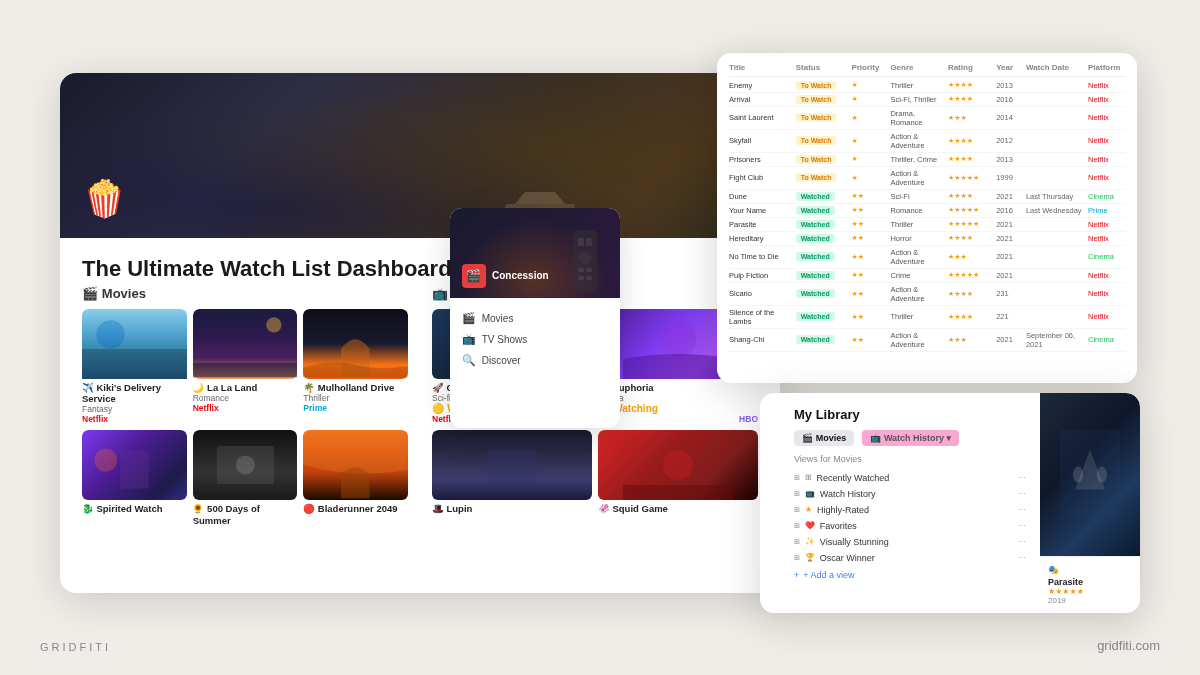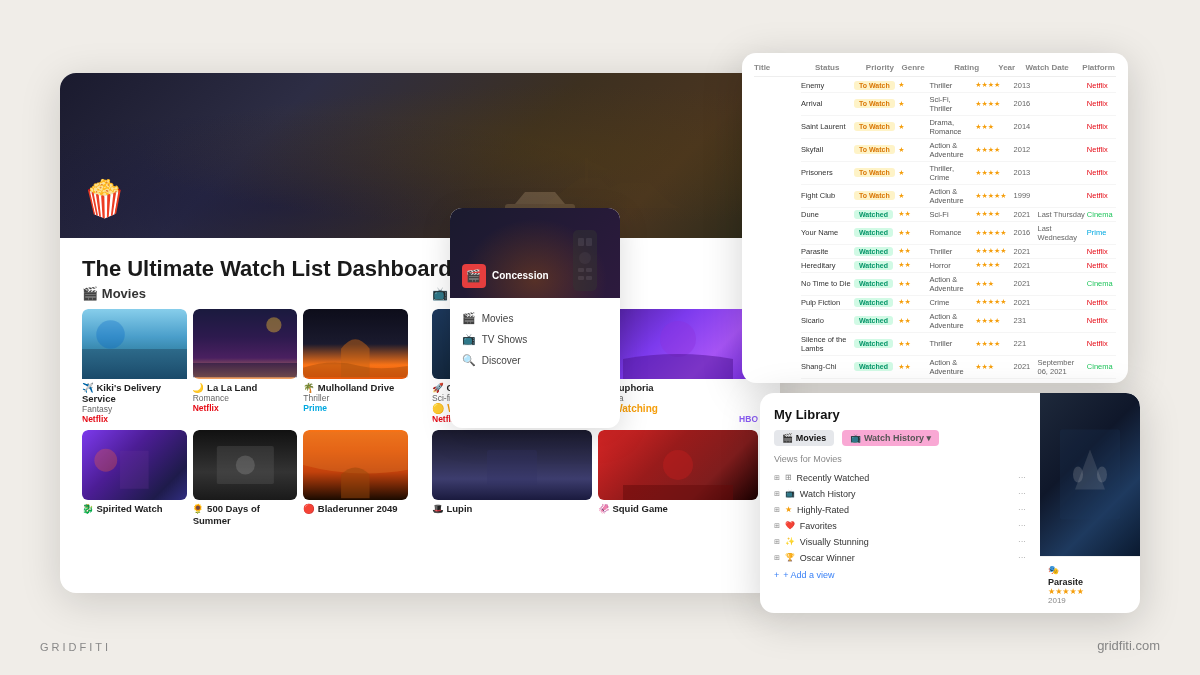--- a/index.html
+++ b/index.html
@@ -174,23 +174,23 @@
     }
     .tv-status {
       font-size: 10px;
       font-weight: 600;
       color: #f59e0b;
     }
 
     
     .table-card {
       position: absolute;
-      right: 12px;
+      right: 3px;
       top: 0;
-      width: 386px;
+      width: 420px;
       height: 330px;
       background: #fff;
       border-radius: 14px;
       overflow: hidden;
       box-shadow: 0 8px 40px rgba(0,0,0,0.18);
     }
 
     .table-inner {
       padding: 10px 12px;
     }
@@ -216,21 +216,20 @@
     .th-platform { width: 40px; }
 
     .table-row-item {
       display: flex;
       align-items: center;
       font-size: 7.5px;
       color: #333;
       padding: 2px 0;
       border-bottom: 1px solid #f5f5f5;
       gap: 2px;
-      margin-left: 47px;
     }
 
     .td-title { width: 70px; font-weight: 500; }
     .td-status { width: 58px; }
     .td-priority { width: 40px; }
     .td-genre { width: 60px; color: #555; }
     .td-rating { width: 50px; }
     .td-year { width: 30px; color: #666; }
     .td-watchdate { width: 65px; color: #666; }
     .td-platform { width: 40px; }
@@ -305,20 +304,21 @@
       background: #fff;
       border-radius: 14px;
       box-shadow: 0 8px 40px rgba(0,0,0,0.18);
       overflow: hidden;
       display: flex;
     }
 
     .library-main {
       flex: 1;
       padding: 14px 14px;
+      margin-left: 20px;
     }
 
     .library-title {
       font-size: 13px;
       font-weight: 700;
       color: #111;
       margin-bottom: 8px;
     }
 
     .library-tabs {

